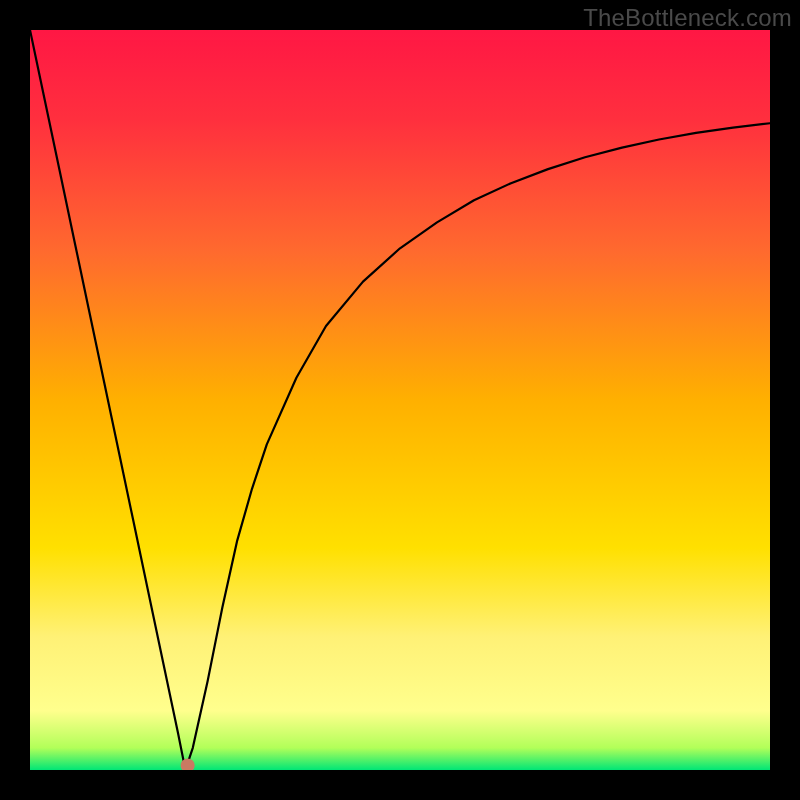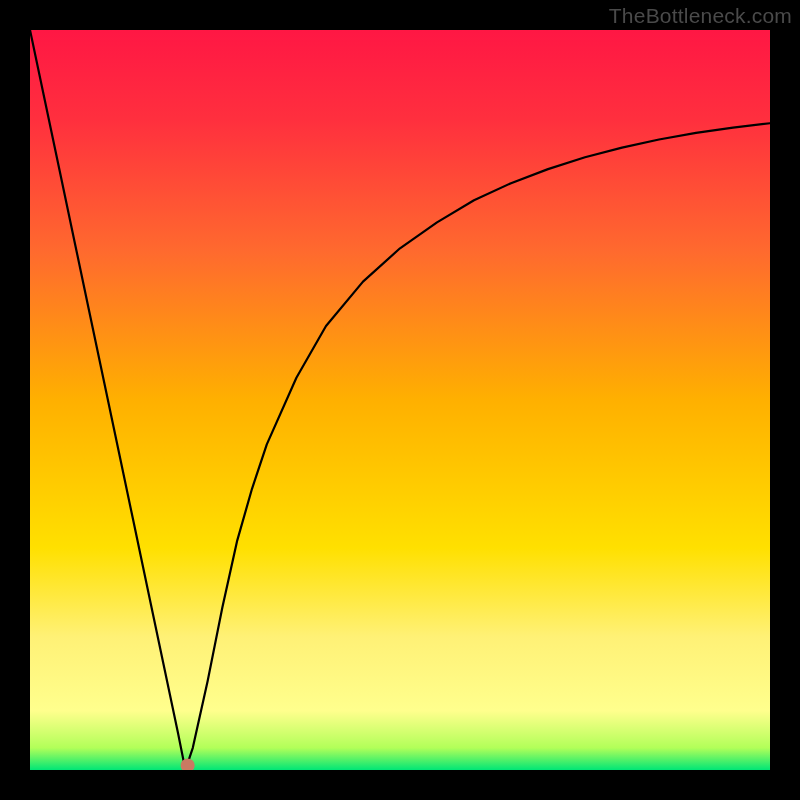--- a/index.html
+++ b/index.html
@@ -22,21 +22,21 @@
     left: 30px;
     top: 30px;
     width: 740px;
     height: 740px;
   }
   .watermark {
     position: absolute;
     top: 4px;
     right: 8px;
     color: #4a4a4a;
-    font-size: 21px;
+    font-size: 24px;
     font-weight: 400;
     letter-spacing: 0.2px;
     pointer-events: none;
   }
   svg {
     display: block;
   }
 </style>
 </head>
 <body>

